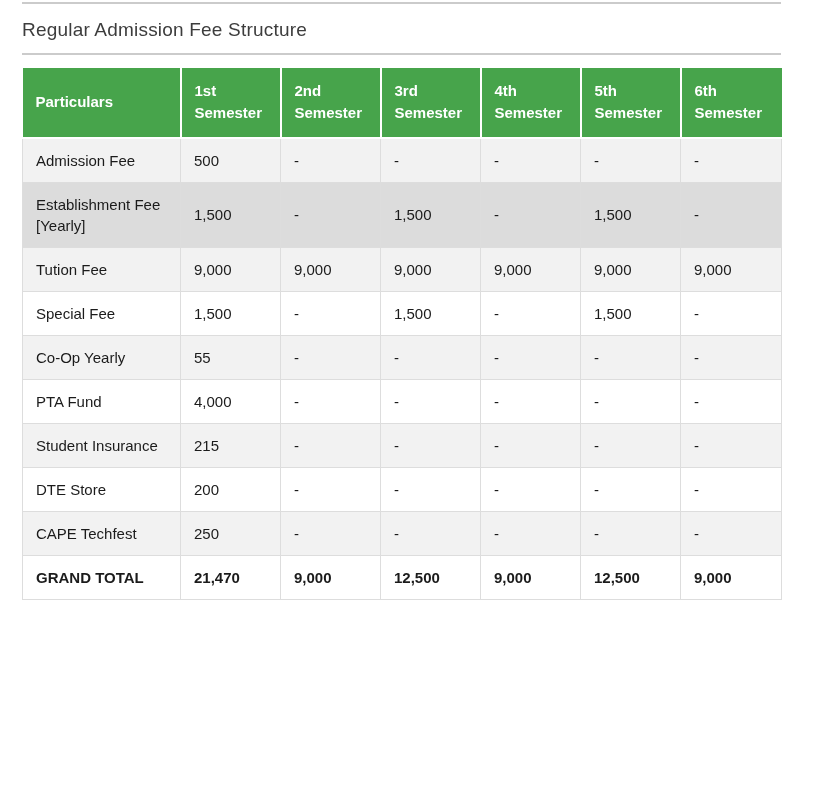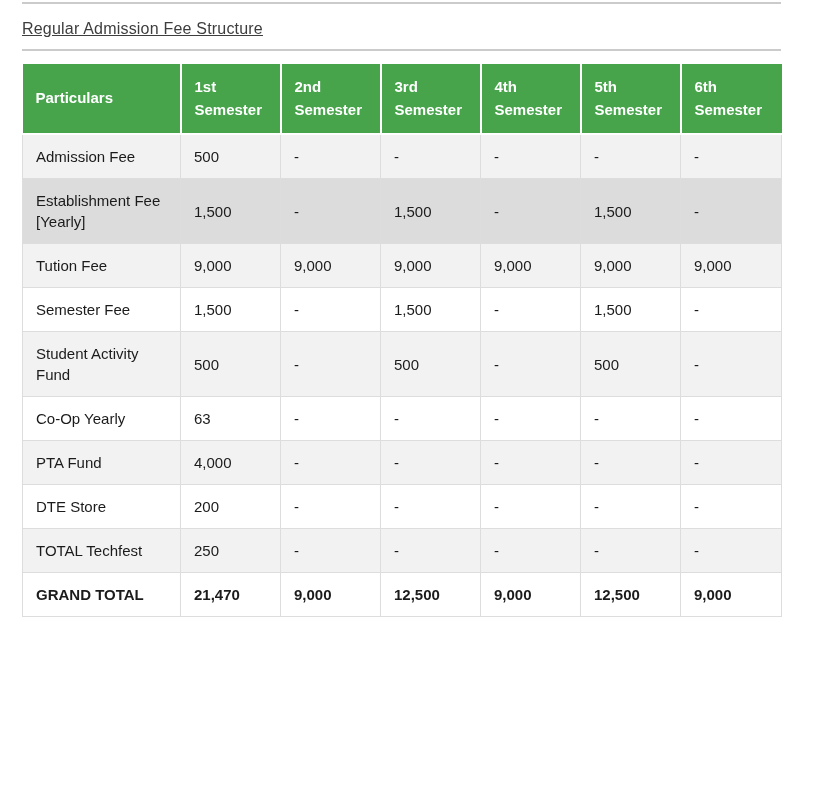--- a/index.html
+++ b/index.html
@@ -25,27 +25,26 @@
     width:759px;
     margin:0 0 0 22px;
     padding-top:2px;
   }
   .top-rule{
     border:0;
     border-top:2px solid var(--rule);
     margin:0;
   }
   .page-title{
-    font-size:16px;
+    font-size:19px;
     font-weight:normal;
     color:var(--title-text);
     letter-spacing:0.2px;
     margin:15px 0 11px 0;
     line-height:1.2;
-    text-decoration:underline;
   }
   .title-rule{
     border:0;
     border-top:2px solid var(--rule);
     margin:0 0 13px 0;
   }
   table.fee-table{
     border-collapse:collapse;
     table-layout:fixed;
     width:759px;
@@ -130,66 +129,66 @@
         <tr>
           <th>Tution Fee</th>
           <td>9,000</td>
           <td>9,000</td>
           <td>9,000</td>
           <td>9,000</td>
           <td>9,000</td>
           <td>9,000</td>
         </tr>
         <tr>
-          <th>Semester Fee</th>
-          <td>1,500</td>
-          <td>-</td>
-          <td>1,500</td>
-          <td>-</td>
-          <td>1,500</td>
-          <td>-</td>
-        </tr>
-        <tr>
-          <th>Student Activity Fund</th>
-          <td>500</td>
-          <td>-</td>
-          <td>500</td>
-          <td>-</td>
-          <td>500</td>
+          <th>Special Fee</th>
+          <td>1,500</td>
+          <td>-</td>
+          <td>1,500</td>
+          <td>-</td>
+          <td>1,500</td>
           <td>-</td>
         </tr>
         <tr>
           <th>Co-Op Yearly</th>
-          <td>63</td>
+          <td>55</td>
           <td>-</td>
           <td>-</td>
           <td>-</td>
           <td>-</td>
           <td>-</td>
         </tr>
         <tr>
           <th>PTA Fund</th>
           <td>4,000</td>
           <td>-</td>
           <td>-</td>
           <td>-</td>
           <td>-</td>
           <td>-</td>
         </tr>
         <tr>
+          <th>Student Insurance</th>
+          <td>215</td>
+          <td>-</td>
+          <td>-</td>
+          <td>-</td>
+          <td>-</td>
+          <td>-</td>
+        </tr>
+        <tr>
           <th>DTE Store</th>
           <td>200</td>
           <td>-</td>
           <td>-</td>
           <td>-</td>
           <td>-</td>
           <td>-</td>
         </tr>
         <tr>
-          <th>TOTAL Techfest</th>
+          <th>CAPE Techfest</th>
           <td>250</td>
           <td>-</td>
           <td>-</td>
           <td>-</td>
           <td>-</td>
           <td>-</td>
         </tr>
         <tr class="total">
           <th>GRAND TOTAL</th>
           <td>21,470</td>

